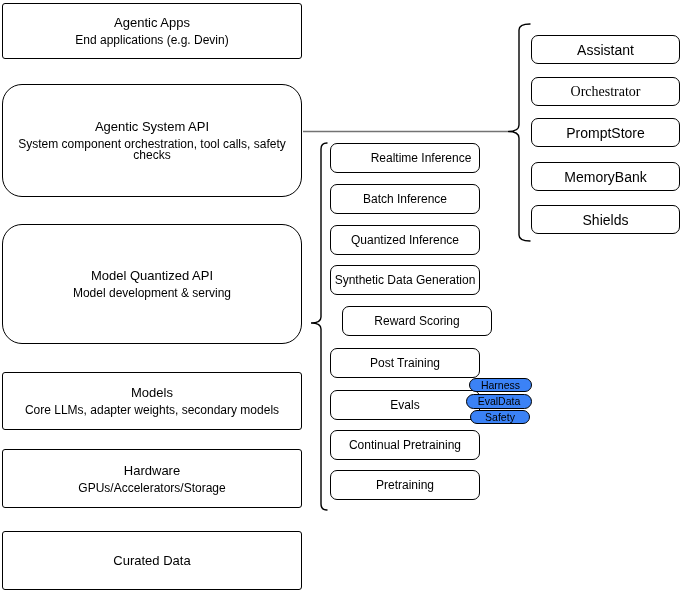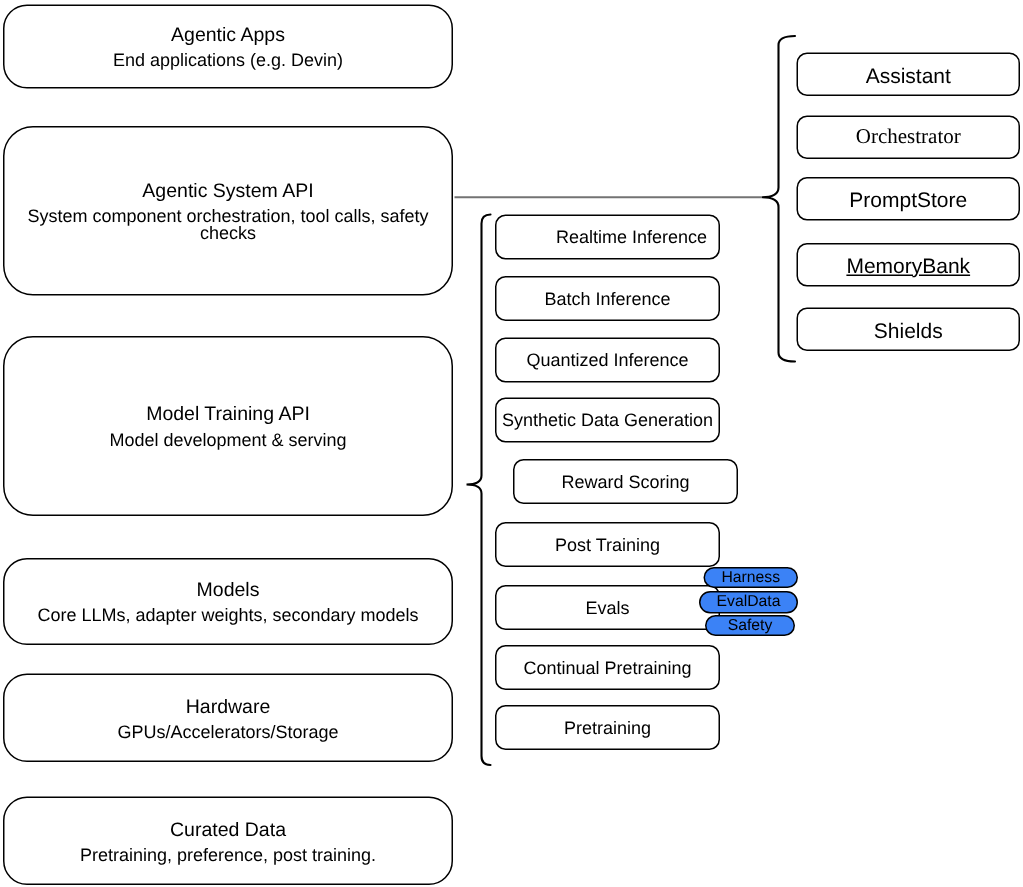--- a/index.html
+++ b/index.html
@@ -29,38 +29,38 @@
     background: #ffffff;
     border: 1.2px solid #000000;
     display: flex;
     flex-direction: column;
     align-items: center;
     justify-content: center;
     text-align: center;
     z-index: 2;
   }
   
-  .lbox { left: 2px; width: 300px; border-radius: 16px; gap: 5px; }
+  .lbox { left: 2px; width: 300px; border-radius: 3px; gap: 5px; }
   .lb1 { top: 3px;   height: 56px; }
   .lb2 { top: 84px;  height: 113px; border-radius: 20px; }
   .lb3 { top: 224px; height: 120px; border-radius: 20px; }
   .lb4 { top: 372px; height: 58px; }
   .lb5 { top: 449px; height: 59px; }
   .lb6 { top: 531px; height: 59px; }
   .box-title { font-size: 13px; line-height: 14px; }
   .box-sub   { font-size: 12px; line-height: 11px; }
   
   .mbox { left: 330px; width: 150px; height: 30px; border-radius: 7px; font-size: 12px; }
   .mb1 { top: 143px; padding-left: 32px; } .mb2 { top: 184px; } .mb3 { top: 225px; }
   .mb4 { top: 265px; } .mb5 { top: 306px; margin-left: 12px; } .mb6 { top: 348px; }
   .mb7 { top: 390px; } .mb8 { top: 430px; } .mb9 { top: 470px; }
   
   .rbox { left: 531px; width: 149px; height: 29px; border-radius: 7px; font-size: 14px; }
   .rb1 { top: 35px; } .rb2 { top: 77px; font-family: Liberation Serif, serif; } .rb3 { top: 118px; }
-  .rb4 { top: 162px; text-decoration: underline; } .rb5 { top: 205px; }
+  .rb4 { top: 162px; } .rb5 { top: 205px; }
   
   .oval {
     position: absolute;
     box-sizing: border-box;
     background: #3b82f6;
     border: 1.2px solid #000000;
     border-radius: 999px;
     display: flex;
     align-items: center;
     justify-content: center;
@@ -88,34 +88,33 @@
 
   <div class="box lbox lb1">
     <div class="box-title">Agentic Apps</div>
     <div class="box-sub">End applications (e.g. Devin)</div>
   </div>
   <div class="box lbox lb2">
     <div class="box-title">Agentic System API</div>
     <div class="box-sub">System component orchestration, tool calls, safety checks</div>
   </div>
   <div class="box lbox lb3">
-    <div class="box-title">Model Training API</div>
+    <div class="box-title">Model Quantized API</div>
     <div class="box-sub">Model development &amp; serving</div>
   </div>
   <div class="box lbox lb4">
     <div class="box-title">Models</div>
     <div class="box-sub">Core LLMs, adapter weights, secondary models</div>
   </div>
   <div class="box lbox lb5">
     <div class="box-title">Hardware</div>
     <div class="box-sub">GPUs/Accelerators/Storage</div>
   </div>
   <div class="box lbox lb6">
     <div class="box-title">Curated Data</div>
-    <div class="box-sub">Pretraining, preference, post training.</div>
   </div>
 
   <div class="box mbox mb1">Realtime Inference</div>
   <div class="box mbox mb2">Batch Inference</div>
   <div class="box mbox mb3">Quantized Inference</div>
   <div class="box mbox mb4">Synthetic Data Generation</div>
   <div class="box mbox mb5">Reward Scoring</div>
   <div class="box mbox mb6">Post Training</div>
   <div class="box mbox mb7">Evals</div>
   <div class="box mbox mb8">Continual Pretraining</div>

